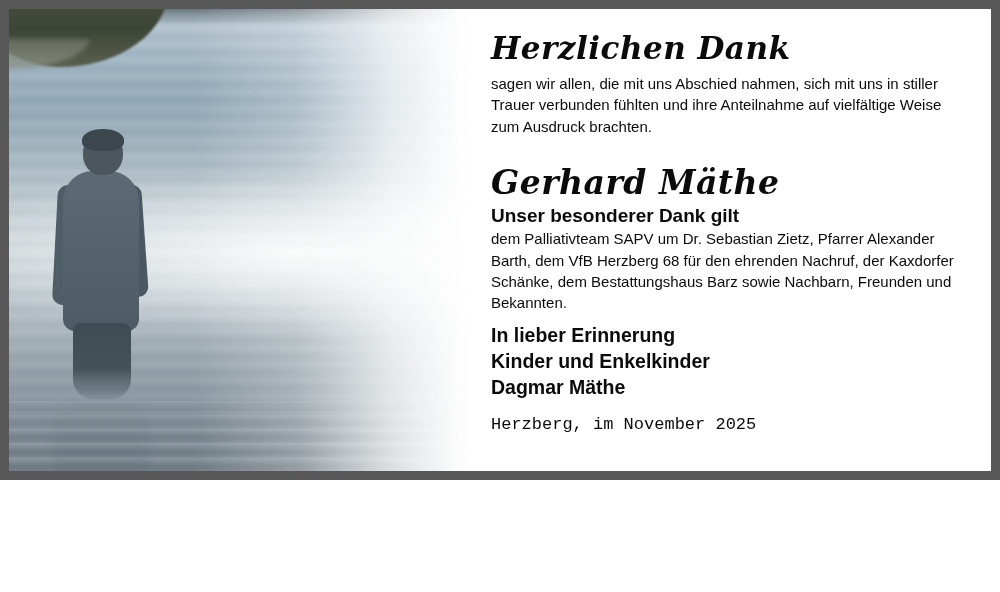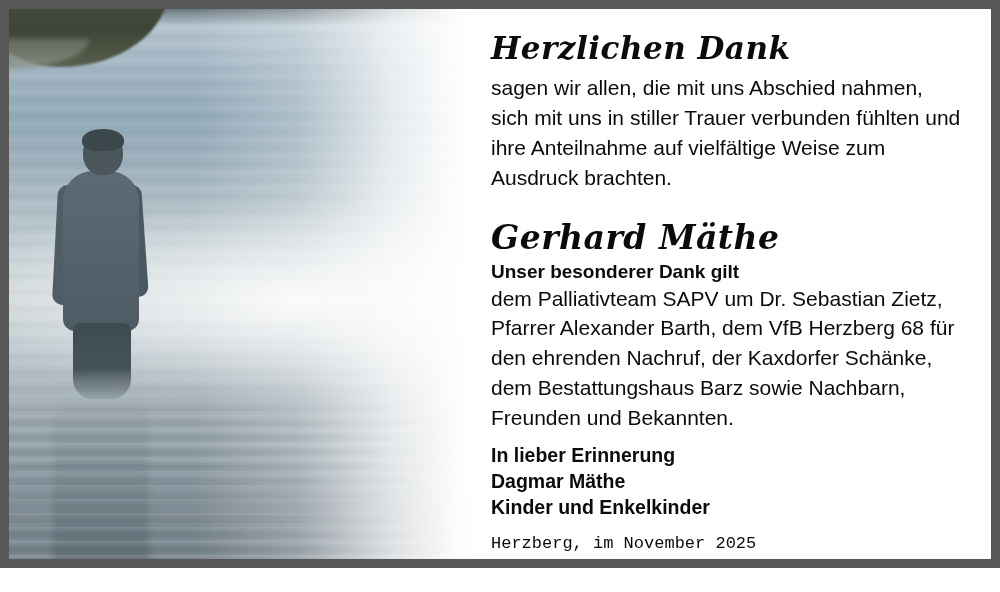--- a/index.html
+++ b/index.html
@@ -10,21 +10,21 @@
   body {
     width: 1000px;
     height: 592px;
     overflow: hidden;
     font-family: "Liberation Sans", sans-serif;
   }
 
   .notice {
     position: relative;
     width: 1000px;
-    height: 568px;
+    height: 480px;
     box-sizing: border-box;
     border: 9px solid #575757;
     background: #ffffff;
     display: flex;
     flex-direction: row;
   }
 
   
   .photo {
     position: relative;
@@ -233,21 +233,21 @@
     letter-spacing: .5px;
   }
 
   .thanks-title {
     font-size: 31px;
     line-height: 1.1;
     margin: 6px 0 8px 0;
   }
 
   .body-text {
-    font-size: 21px;
+    font-size: 15px;
     line-height: 1.42;
     margin: 0;
   }
 
   .name {
     font-size: 33px;
     line-height: 1.1;
     margin: 28px 0 4px 0;
   }
 
@@ -321,20 +321,20 @@
 
     <div class="script name">Gerhard Mäthe</div>
 
 
     <div class="subhead">Unser besonderer Dank gilt</div>
 
     <p class="body-text">dem Palliativteam SAPV um Dr. Sebastian Zietz, Pfarrer Alexander Barth, dem VfB Herzberg 68 für den ehrenden Nachruf, der Kaxdorfer Schänke, dem Bestattungshaus Barz sowie Nachbarn, Freunden und Bekannten.</p>
 
     <div class="block-gap">
       <div class="memory">In lieber Erinnerung</div>
+      <div class="memory">Kinder und Enkelkinder</div>
       <div class="memory">Dagmar Mäthe</div>
-      <div class="memory">Kinder und Enkelkinder</div>
     </div>
 
     <div class="place-date">Herzberg, im November 2025</div>
 
   </div>
 </div>
 
 </body></html>

